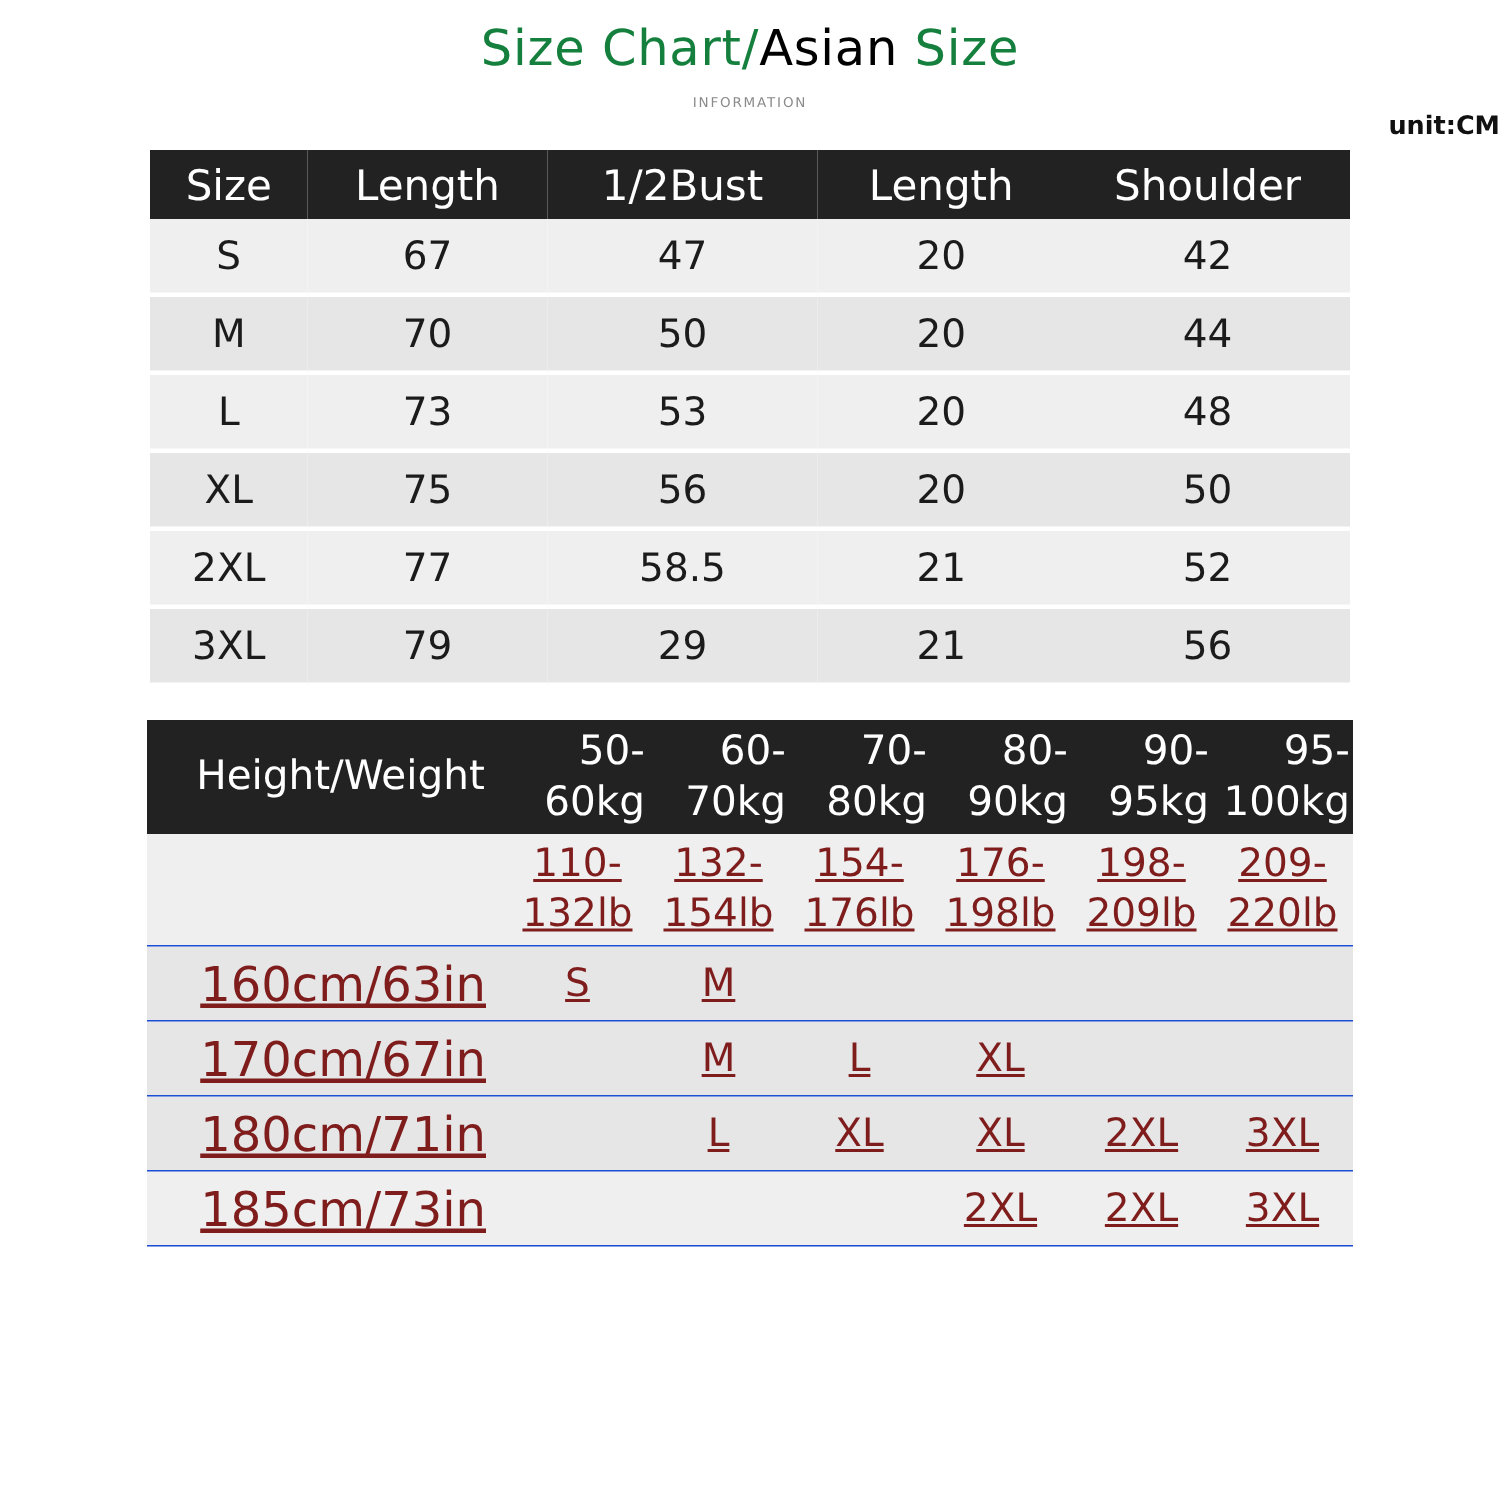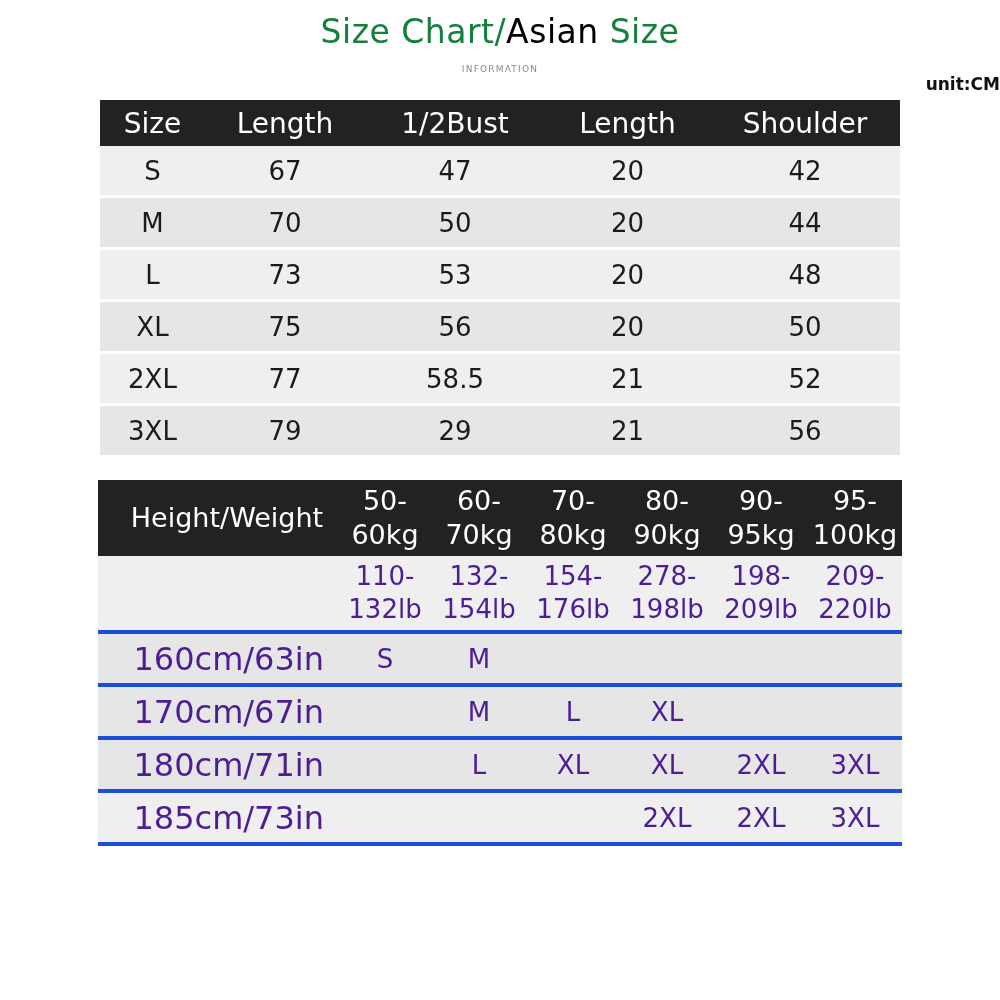--- a/index.html
+++ b/index.html
@@ -85,37 +85,38 @@
   .tbl2 {
     width: 800px;
     margin: 0 auto;
   }
   .tbl2 th.hdr {
     background: #222222;
     color: #ffffff;
     font-size: 27px;
     font-weight: normal;
     height: 76px;
-    text-align: center;
+    text-align: right;
     padding: 0 2px;
     line-height: 34px;
     vertical-align: middle;
   }
   .tbl2 th.hdr.left {
     text-align: center;
     padding-left: 20px;
     font-size: 27px;
   }
   .tbl2 td {
     font-size: 26px;
     height: 49px;
     text-align: center;
-    color: #4c1d95;
-    padding: 0;
-    border-bottom: 4px solid #1d4ed8;
+    color: #7f1d1d;
+    padding: 0;
+    border-bottom: 1px solid #1d4ed8;
+    text-decoration: underline;
   }
   .tbl2 td.rowlabel {
     text-align: right;
     padding-right: 14px;
     font-size: 32px;
   }
   .tbl2 tr.lb td {
     height: 74px;
     line-height: 33px;
     font-size: 26px;
@@ -232,21 +233,21 @@
         <th class="hdr">90-95kg</th>
         <th class="hdr">95-100kg</th>
       </tr>
     </thead>
     <tbody>
       <tr class="odd lb">
         <td></td>
         <td>110-132lb</td>
         <td>132-154lb</td>
         <td>154-176lb</td>
-        <td>278-198lb</td>
+        <td>176-198lb</td>
         <td>198-209lb</td>
         <td>209-220lb</td>
       </tr>
 
       <tr class="even">
         <td class="rowlabel">160cm/63in</td>
         <td>S</td>
         <td>M</td>
         <td></td>
         <td></td>

